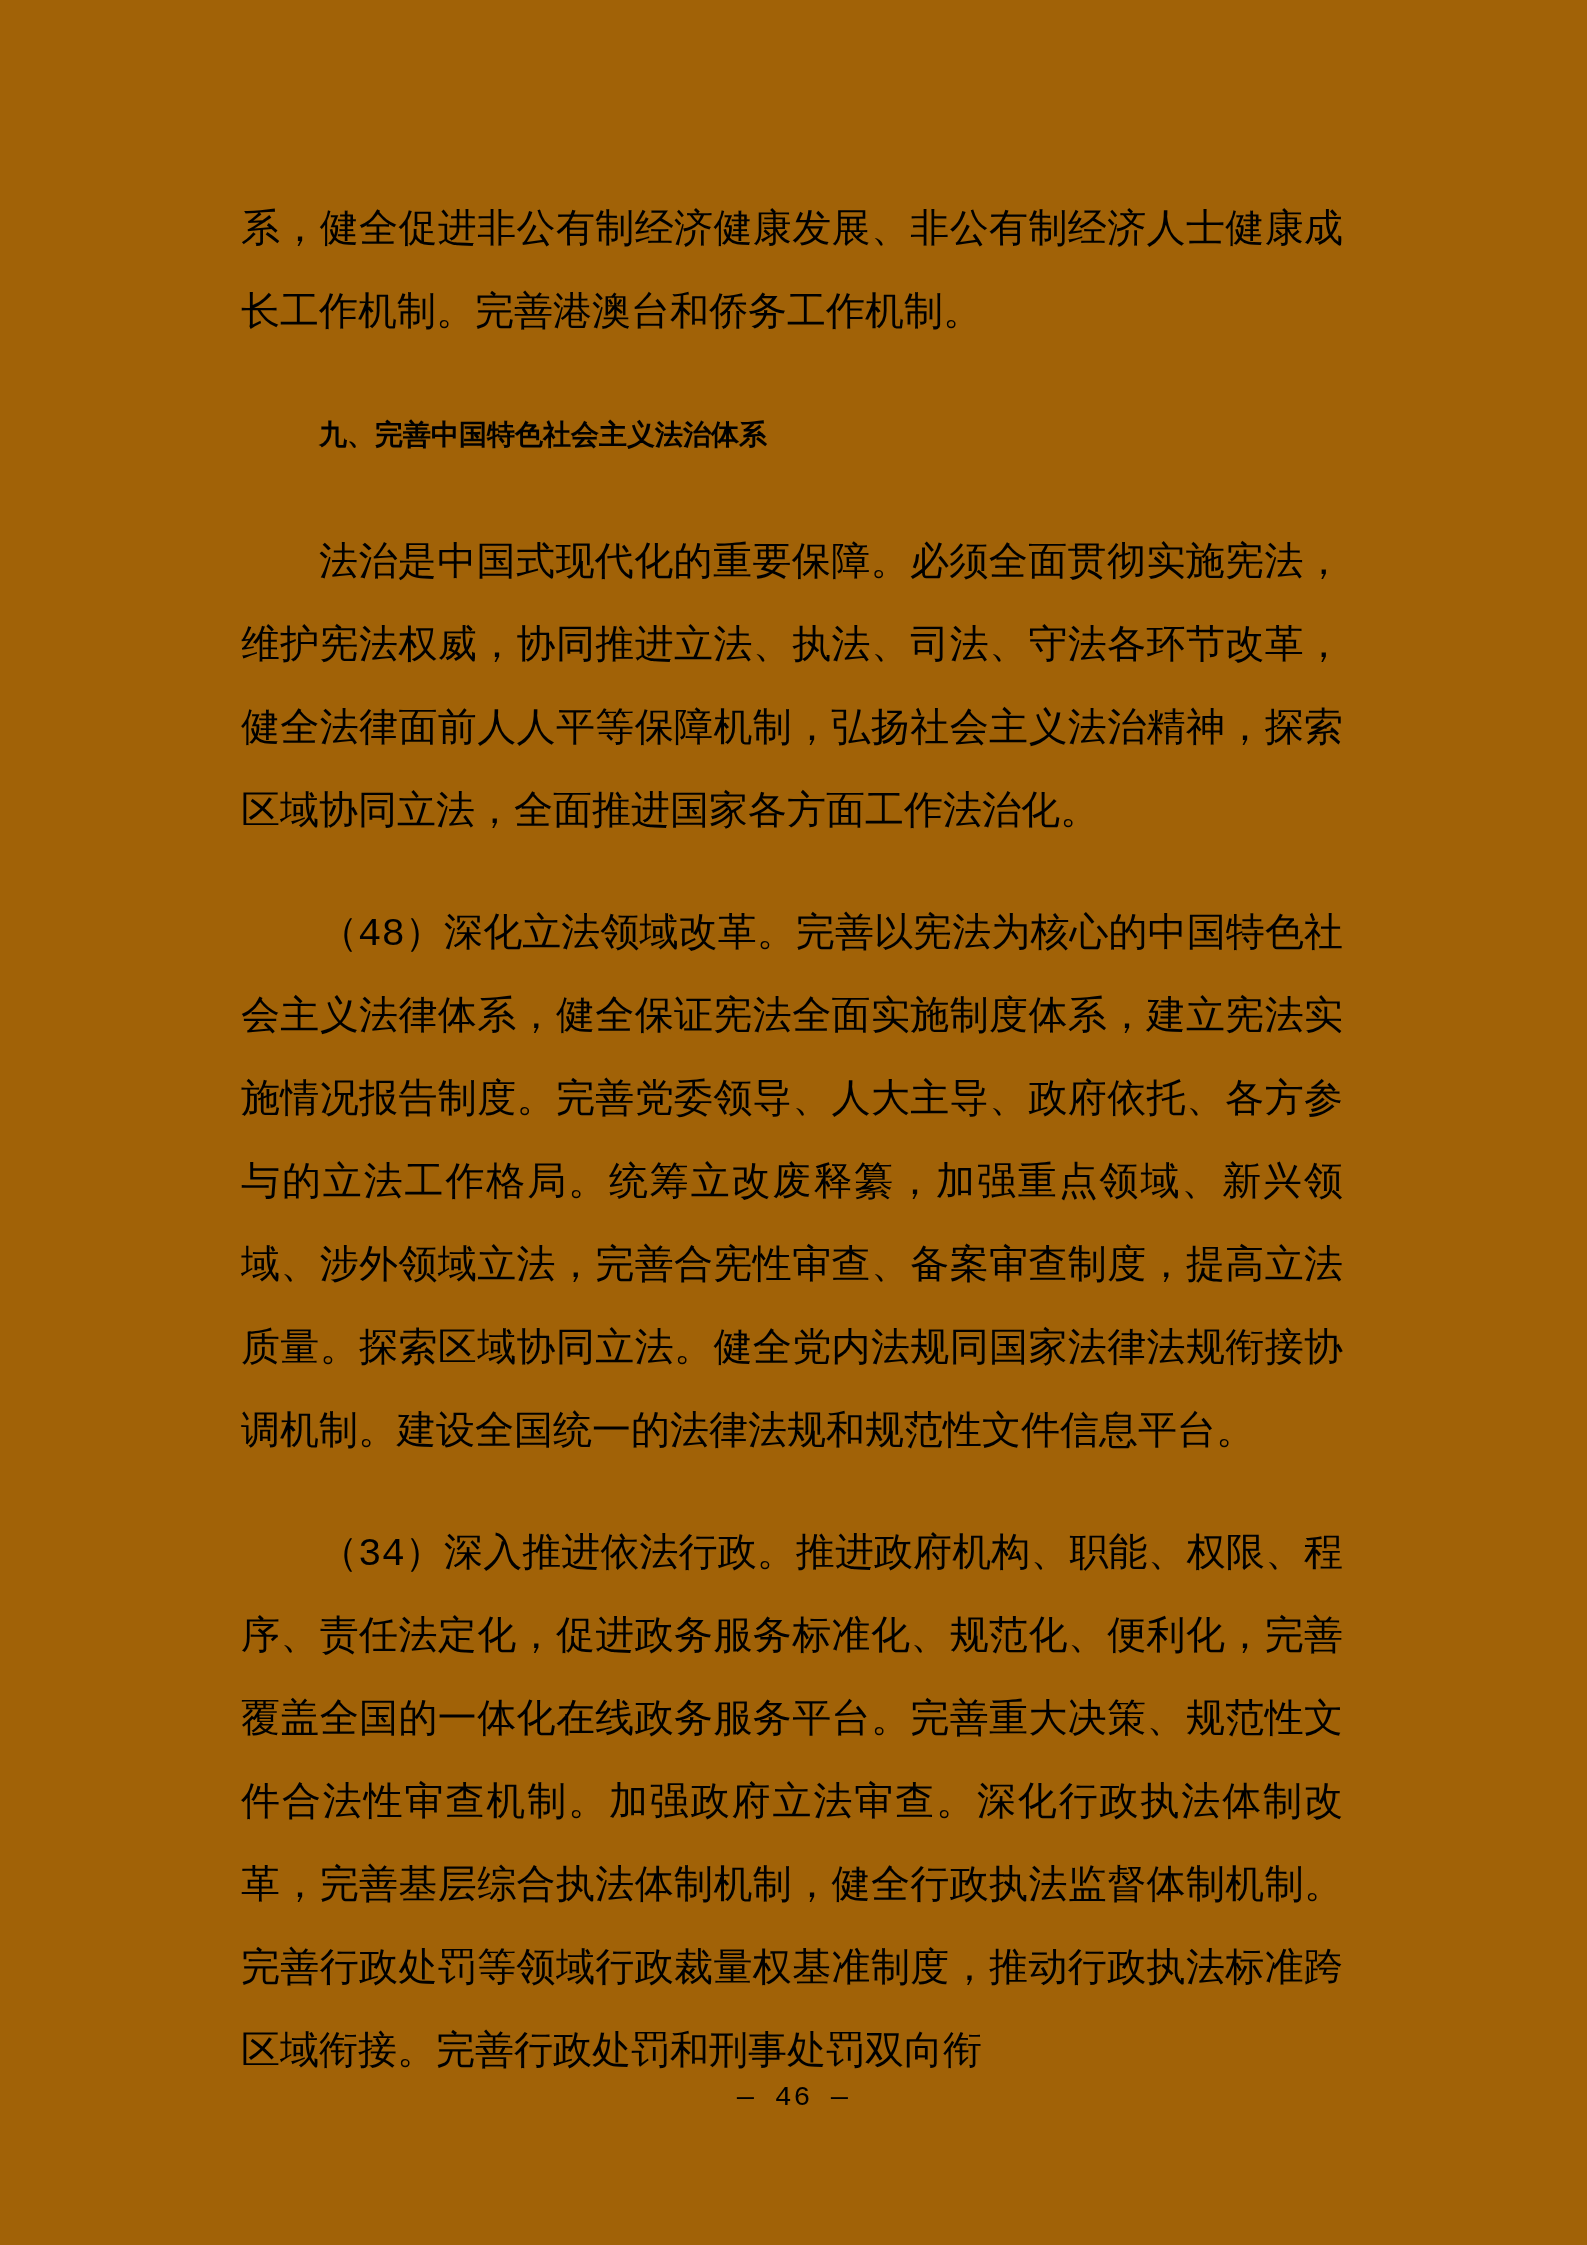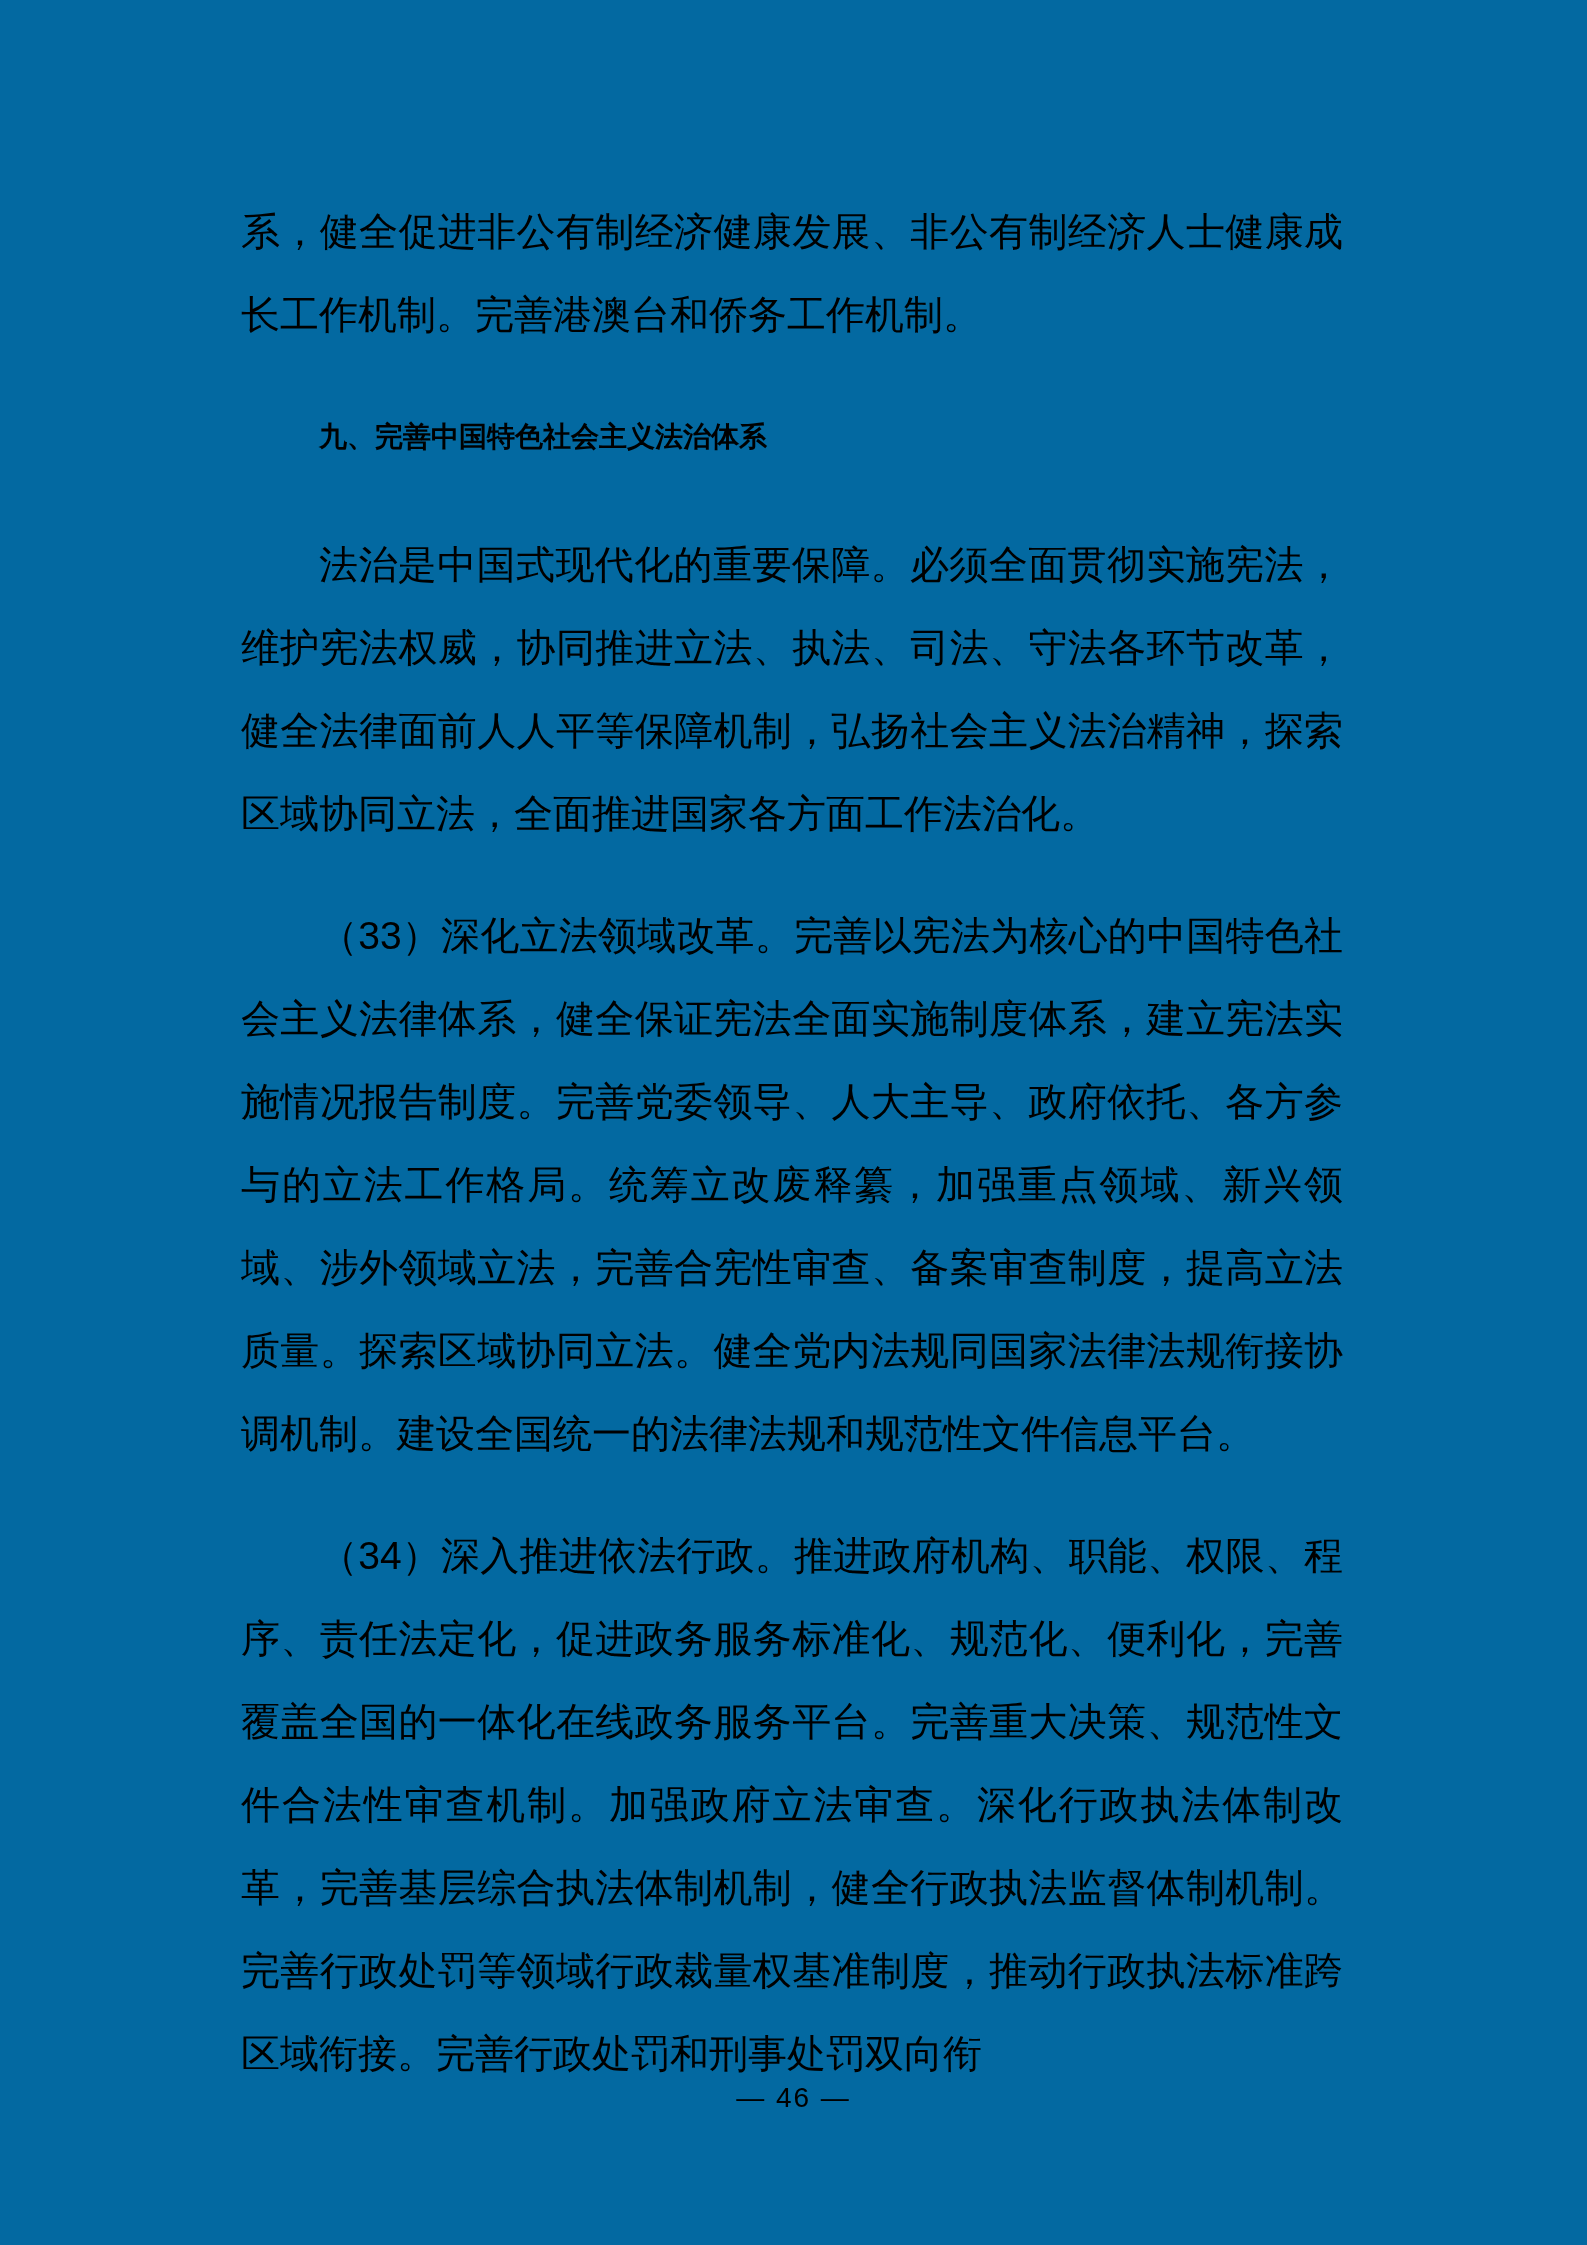--- a/index.html
+++ b/index.html
@@ -4,23 +4,23 @@
 <style>
   html, body {
     margin: 0;
     padding: 0;
     background: #ffffff;
   }
   .page {
     position: relative;
     width: 1587px;
     height: 2245px;
-    background: #0369a1;
+    background: #a16207;
     color: #000000;
-    font-family: Liberation Sans, sans-serif;
+    font-family: Liberation Mono, monospace;
     overflow: hidden;
   }
   .content {
     position: absolute;
     left: 241px;
     top: 190px;
     width: 1102px;
   }
   .para {
     margin: 0 0 39px 0;
@@ -57,19 +57,19 @@
   }
 </style>
 </head>
 <body>
 
 <div class="page">
   <main class="content">
     <p class="para no-indent">系，健全促进非公有制经济健康发展、非公有制经济人士健康成长工作机制。完善港澳台和侨务工作机制。</p>
     <h2 class="heading">九、完善中国特色社会主义法治体系</h2>
     <p class="para">法治是中国式现代化的重要保障。必须全面贯彻实施宪法，维护宪法权威，协同推进立法、执法、司法、守法各环节改革，健全法律面前人人平等保障机制，弘扬社会主义法治精神，探索区域协同立法，全面推进国家各方面工作法治化。</p>
-    <p class="para">（33）深化立法领域改革。完善以宪法为核心的中国特色社会主义法律体系，健全保证宪法全面实施制度体系，建立宪法实施情况报告制度。完善党委领导、人大主导、政府依托、各方参与的立法工作格局。统筹立改废释纂，加强重点领域、新兴领域、涉外领域立法，完善合宪性审查、备案审查制度，提高立法质量。探索区域协同立法。健全党内法规同国家法律法规衔接协调机制。建设全国统一的法律法规和规范性文件信息平台。</p>
+    <p class="para">（48）深化立法领域改革。完善以宪法为核心的中国特色社会主义法律体系，健全保证宪法全面实施制度体系，建立宪法实施情况报告制度。完善党委领导、人大主导、政府依托、各方参与的立法工作格局。统筹立改废释纂，加强重点领域、新兴领域、涉外领域立法，完善合宪性审查、备案审查制度，提高立法质量。探索区域协同立法。健全党内法规同国家法律法规衔接协调机制。建设全国统一的法律法规和规范性文件信息平台。</p>
     <p class="para">（34）深入推进依法行政。推进政府机构、职能、权限、程序、责任法定化，促进政务服务标准化、规范化、便利化，完善覆盖全国的一体化在线政务服务平台。完善重大决策、规范性文件合法性审查机制。加强政府立法审查。深化行政执法体制改革，完善基层综合执法体制机制，健全行政执法监督体制机制。完善行政处罚等领域行政裁量权基准制度，推动行政执法标准跨区域衔接。完善行政处罚和刑事处罚双向衔</p>
   </main>
   <footer class="page-footer">
     <span class="page-number">— 46 —</span>
   </footer>
 </div>
 
 </body></html>

